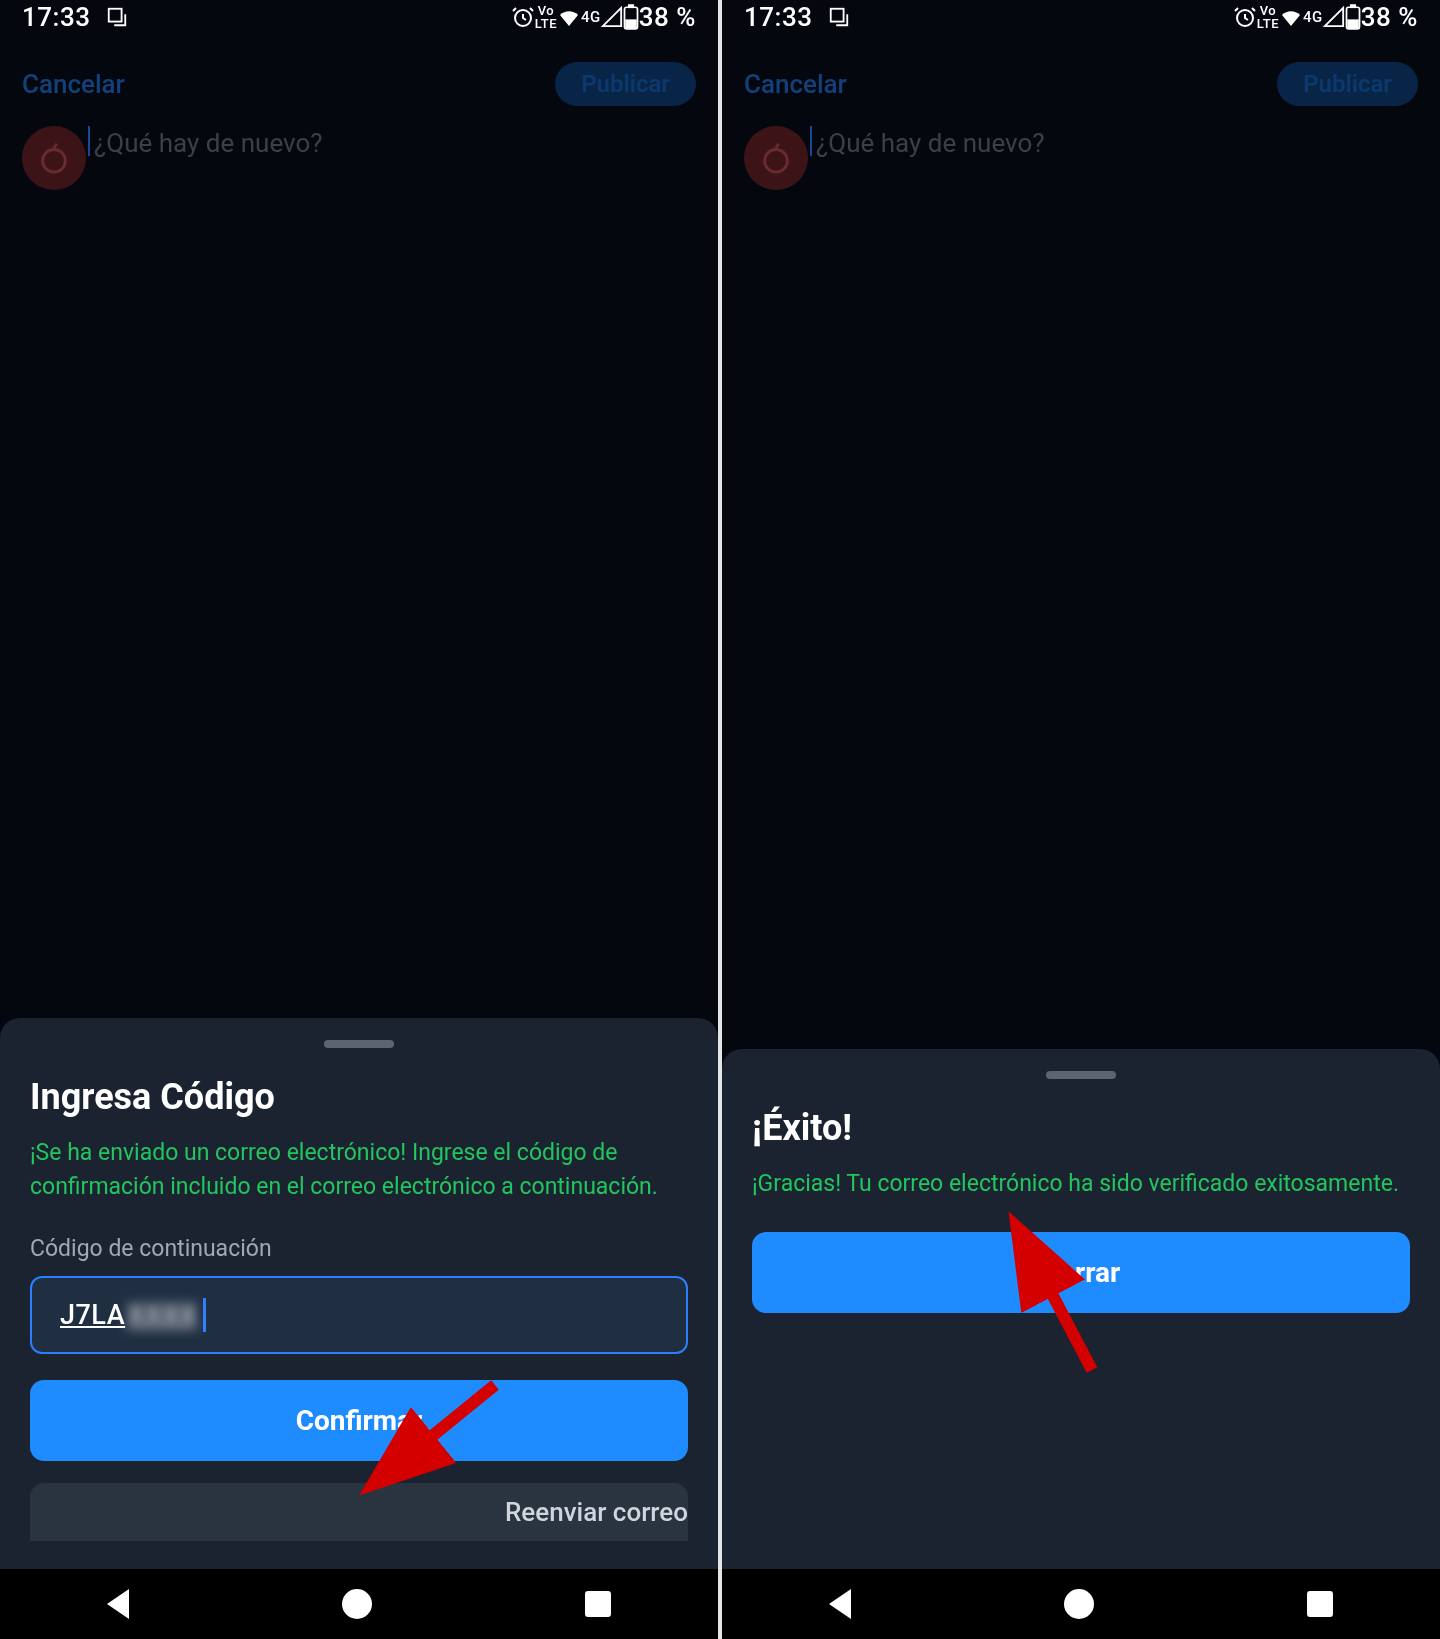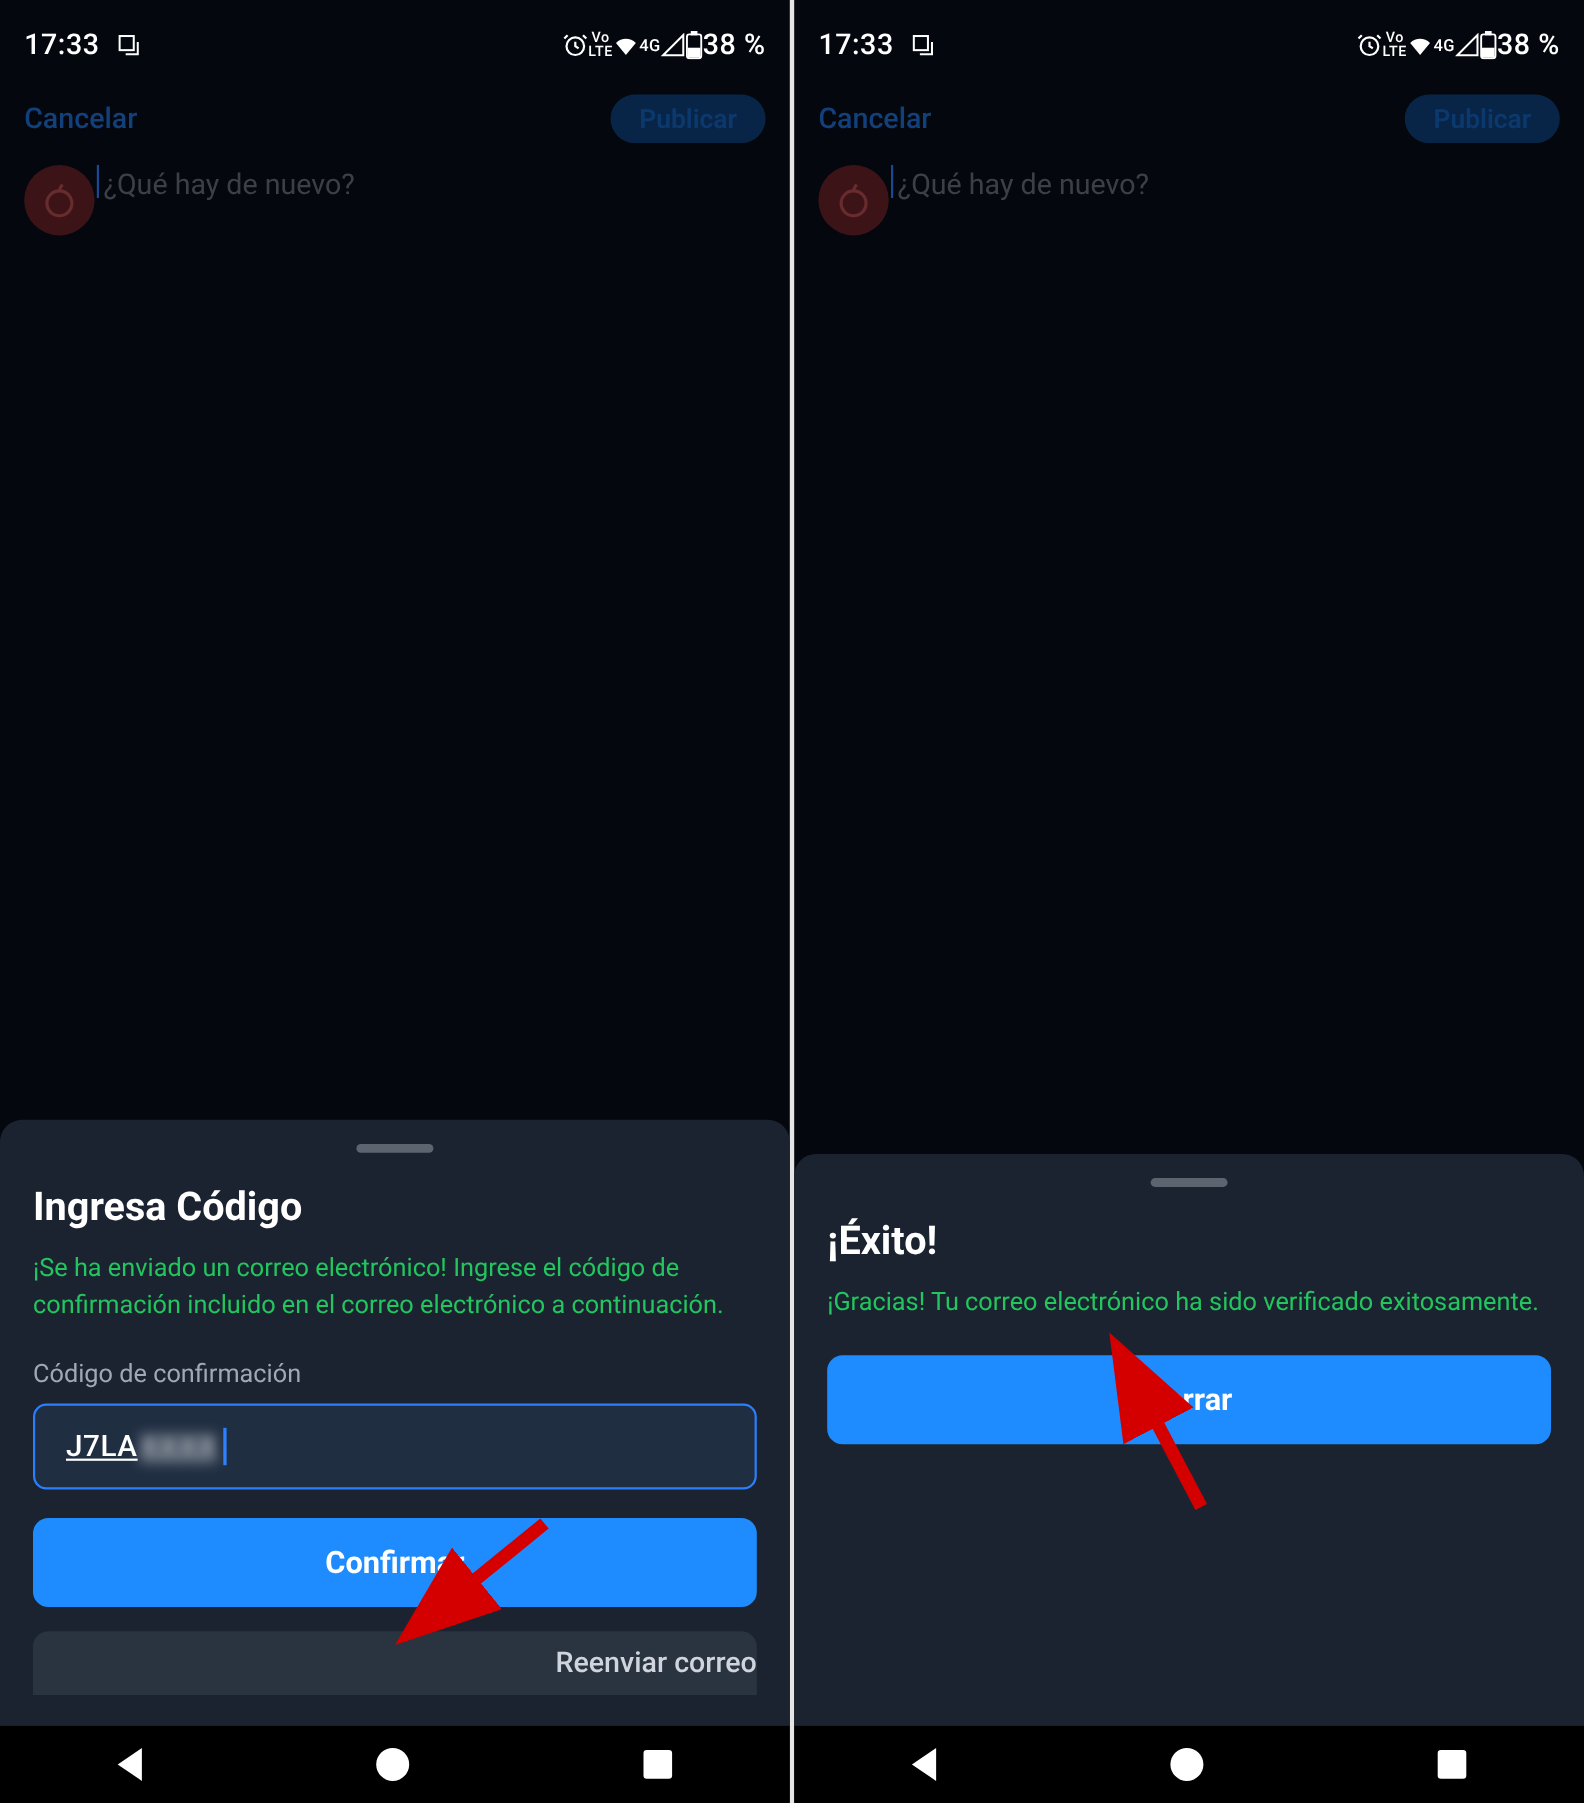--- a/index.html
+++ b/index.html
@@ -2,21 +2,21 @@
 <html><head>
 <meta charset="utf-8">
 <style>
 * { margin:0; padding:0; box-sizing:border-box; font-family:-apple-system,Roboto,Helvetica,Arial,sans-serif; }
 body { background:#e5e5e5; width:1440px; height:1639px; display:flex; gap:4px; padding:0; }
 
 
 .phone { position:relative; width:718px; height:1639px; background:#04070d; overflow:hidden; }
 
 
-.statusbar { display:flex; justify-content:space-between; align-items:center; padding:26px 22px 10px 22px; color:#fff; font-size:26px; font-weight:500; letter-spacing:0.5px; }
+.statusbar { display:flex; justify-content:space-between; align-items:center; padding:2px 22px 10px 22px; color:#fff; font-size:26px; font-weight:500; letter-spacing:0.5px; }
 .status-left { display:flex; align-items:center; gap:16px; }
 .status-right { display:flex; align-items:center; }
 .status-right svg { display:block; }
 
 
 .header { display:flex; justify-content:space-between; align-items:center; padding:20px 22px; opacity:0.55; }
 .cancel-link { color:#1d6fd6; font-size:26px; font-weight:500; }
 .publish-btn { background:#0d3e78; color:#1163bd; padding:8px 26px; border-radius:28px; font-size:24px; font-weight:600; }
 
 
@@ -95,21 +95,21 @@
           <path d="M12 6c0-2 2-4 2-4"></path>
         </svg>
     </div>
     <div><span class="cursor"></span><span class="placeholder">¿Qué hay de nuevo?</span></div>
   </div>
 
   <div class="sheet" style="height:auto;">
     <div class="handle"></div>
     <div class="sheet-title">Ingresa Código</div>
     <div class="sheet-body">¡Se ha enviado un correo electrónico! Ingrese el código de confirmación incluido en el correo electrónico a continuación.</div>
-    <div class="field-label">Código de confirmación</div>
+    <div class="field-label">Código de continuación</div>
     <div class="code-input">
       <span class="text">J7LA</span>
         <span class="text blur">XXXX</span>
         <span class="caret"></span>
     </div>
     <div class="primary-btn">Confirmar</div>
     <div class="secondary-btn">Reenviar correo</div>
   </div>
 
   <div class="arrow" style="left:390px; top:1370px;">

